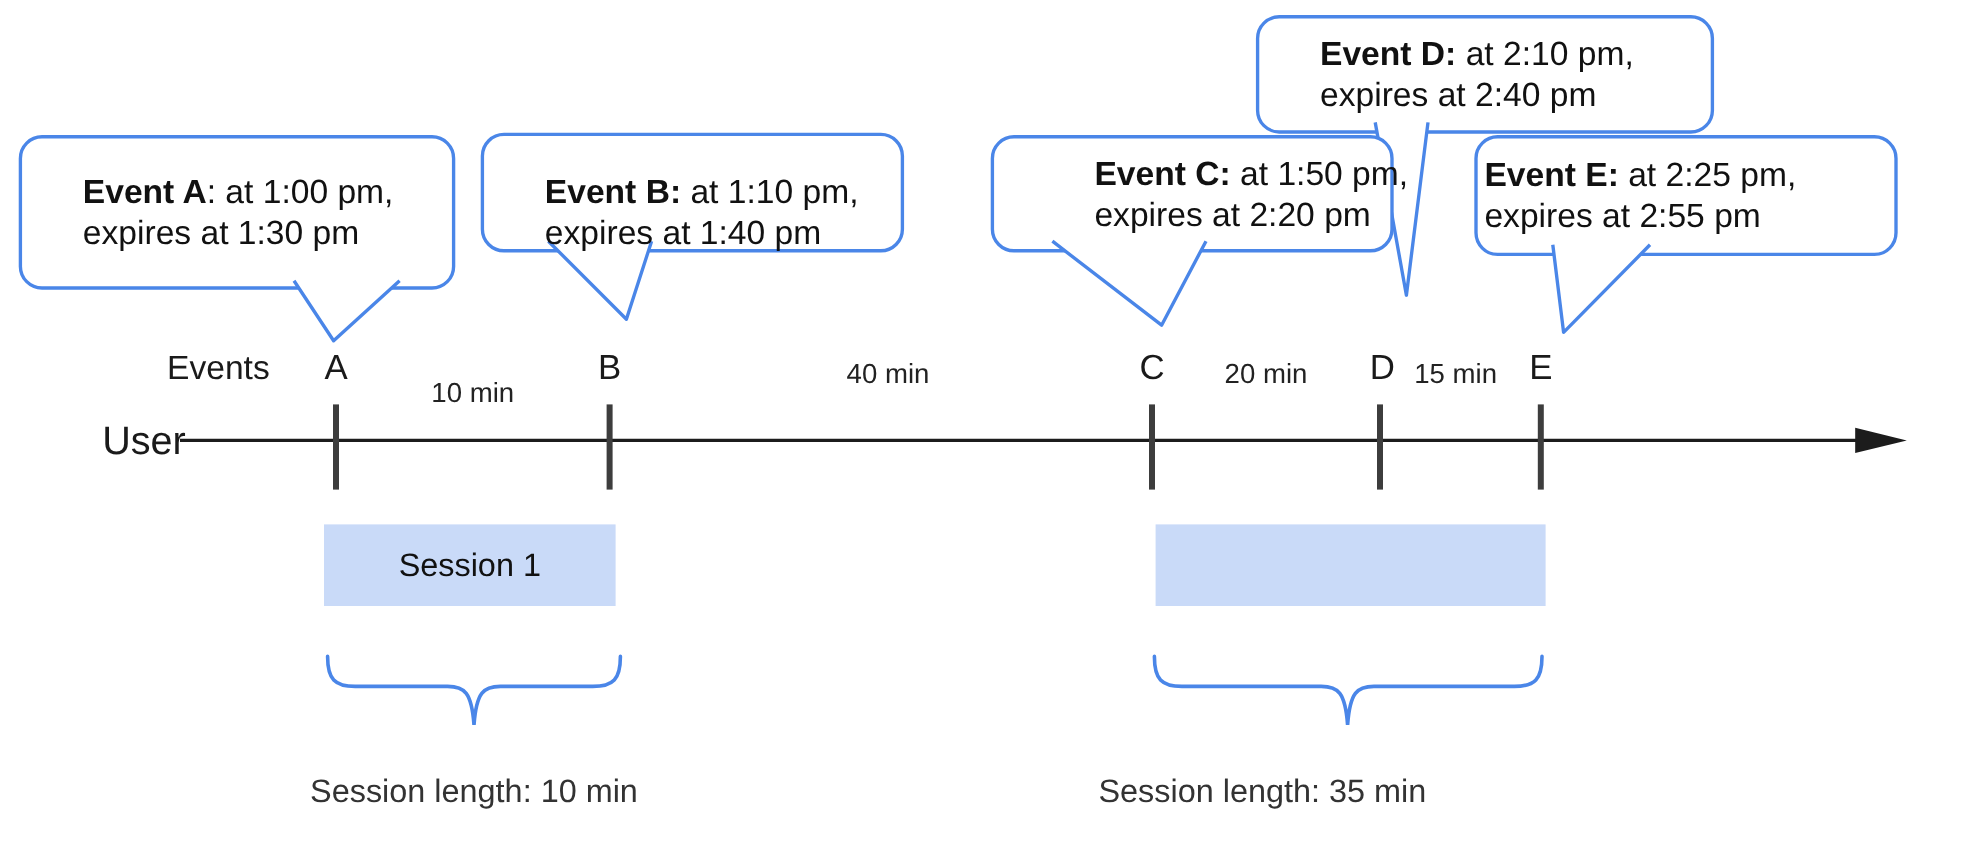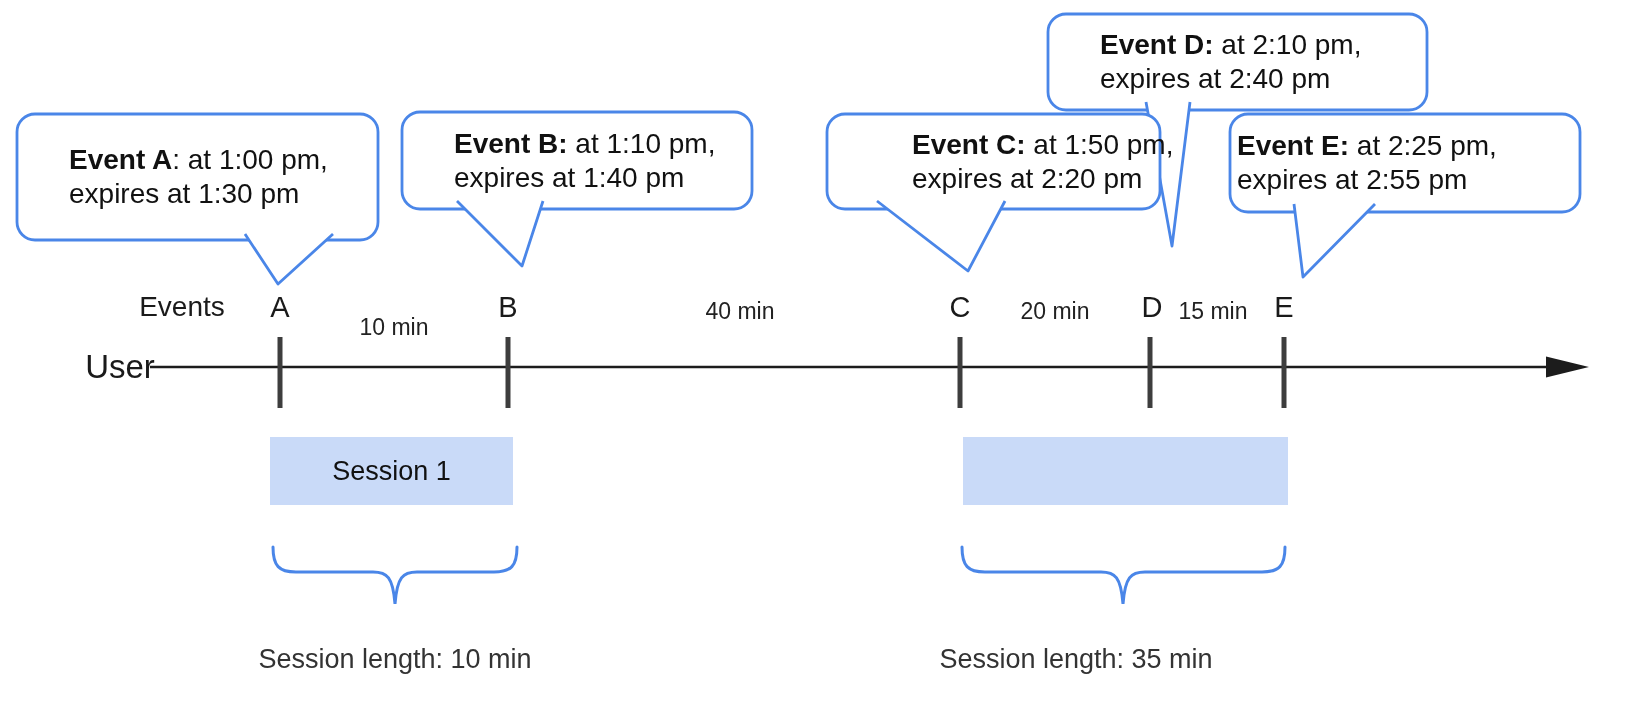--- a/index.html
+++ b/index.html
@@ -57,21 +57,21 @@
     <path d="M457,201 L522,266 L543,201" fill="#fff" stroke="#4a86e8" stroke-width="2.8" stroke-linejoin="round"></path>
 
     <rect x="1230" y="114" width="350" height="98" rx="18" fill="#fff" stroke="#4a86e8" stroke-width="2.8"></rect>
     <path d="M1294,204 L1303,277 L1375,204" fill="#fff" stroke="#4a86e8" stroke-width="2.8" stroke-linejoin="round"></path>
   </svg>
 
   <div class="bubble-text" style="left:17px;top:114px;width:361px;height:126px;">
     <div><span class="b">Event A</span><span>: at 1:00 pm,</span></div>
     <div>expires at 1:30 pm</div>
   </div>
-  <div class="bubble-text" style="left:402px;top:112px;width:350px;height:97px;">
+  <div class="bubble-text" style="left:402px;top:128px;width:350px;height:97px;">
     <div><span class="b">Event B:</span><span> at 1:10 pm,</span></div>
     <div>expires at 1:40 pm</div>
   </div>
   <div class="bubble-text" style="left:860px;top:114px;width:333px;height:95px;">
     <div><span class="b">Event C:</span><span> at 1:50 pm,</span></div>
     <div>expires at 2:20 pm</div>
   </div>
   <div class="bubble-text" style="left:1048px;top:14px;width:379px;height:96px;">
     <div><span class="b">Event D:</span><span> at 2:10 pm,</span></div>
     <div>expires at 2:40 pm</div>
@@ -91,15 +91,15 @@
   <div class="txt center marker-letter" style="left:1264px;top:288px;width:40px;height:38px;">E</div>
 
   <div class="txt center interval-label" style="left:344px;top:296px;width:100px;height:30px;margin-top:16px;">10 min</div>
   <div class="txt center interval-label" style="left:690px;top:296px;width:100px;height:30px;">40 min</div>
   <div class="txt center interval-label" style="left:1005px;top:296px;width:100px;height:30px;">20 min</div>
   <div class="txt center interval-label" style="left:1163px;top:296px;width:100px;height:30px;">15 min</div>
 
   <div class="txt center session-label" style="left:270px;top:437px;width:243px;height:68px;">Session 1</div>
 
   <div class="txt center length-label" style="left:245px;top:638px;width:300px;height:42px;">Session length: 10 min</div>
-  <div class="txt center length-label" style="left:926px;top:638px;width:300px;height:42px;">Session length: 35 min</div>
+  <div class="txt center length-label" style="left:902px;top:638px;width:300px;height:42px;">Session length: 35 min</div>
 
 </div>
 
 </body></html>

